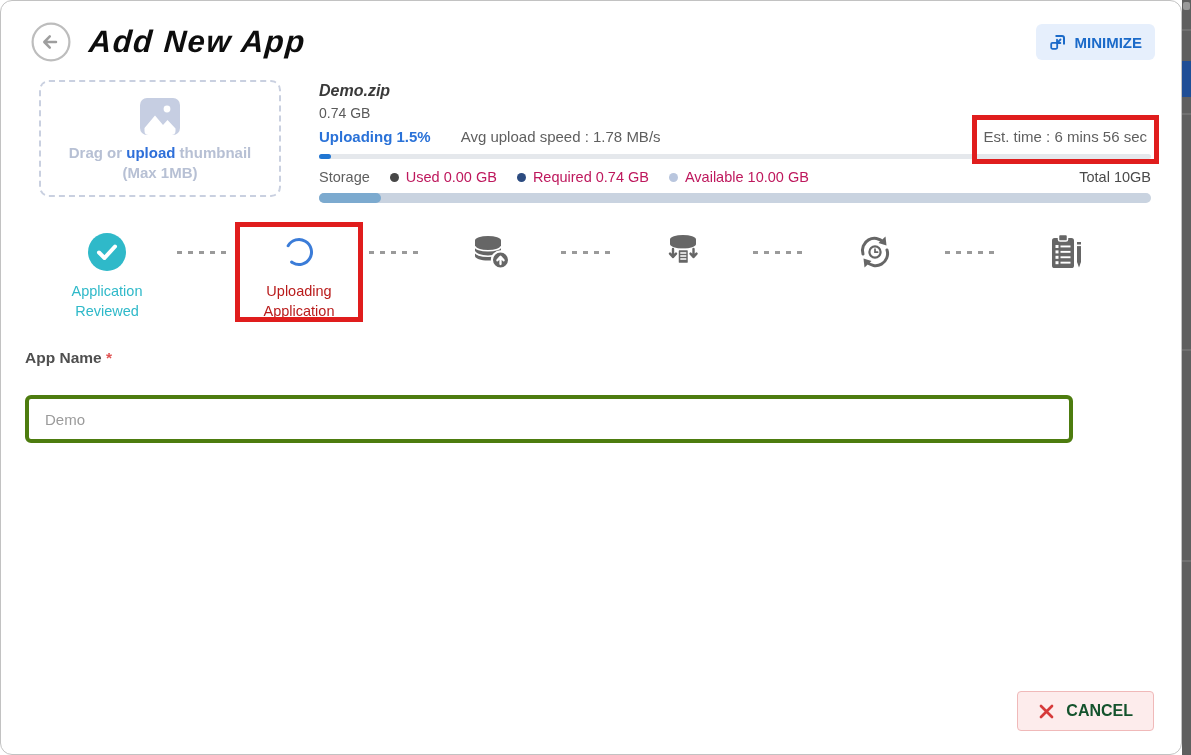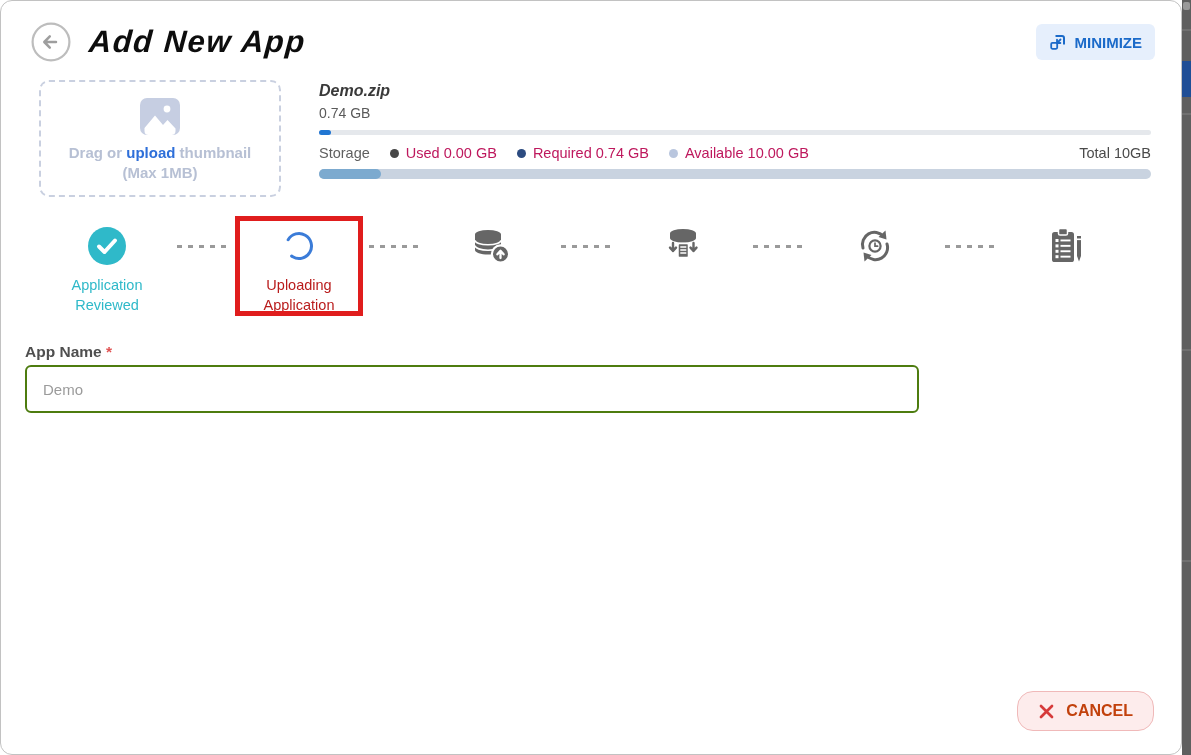--- a/index.html
+++ b/index.html
@@ -71,34 +71,34 @@
 
   
   .red-box { position:absolute; border:5px solid #e01d1d; pointer-events:none; z-index:10; }
   .red-box.est { top:-13px; right:-8px; bottom:-19px; left:-12px; }
   .red-box.step2 { top:-9px; right:-8px; bottom:-1px; left:-8px; background:transparent; }
 
   
   .form-area { padding:24px 30px 0 24px; }
   .field-label { font-size:15.5px; font-weight:bold; color:#4f4f4f; }
   .req { color:#e05252; }
-  .app-name { display:block; margin-top:4px; width:894px; height:48px;
-    border:2px solid #4d7c0f; border-radius:6px; background:#fff;
+  .app-name { display:block; margin-top:28px; width:1048px; height:48px;
+    border:4px solid #4d7c0f; border-radius:6px; background:#fff;
     font-family:inherit; font-size:15px; color:#9b9b9b; padding:0 16px; }
   .toggle-row { display:flex; align-items:center; gap:15px; margin-top:27px; }
   .toggle { position:relative; width:41px; height:21px; cursor:pointer; flex-shrink:0; }
   .toggle-track { position:absolute; left:2px; right:0; top:2px; bottom:2px; background:#a6abb0; border-radius:10px; }
   .toggle-knob { position:absolute; left:0; top:0; width:21px; height:21px; background:#fff;
     border-radius:50%; box-shadow:0 0 3px rgba(0,0,0,.4); }
   .toggle-label { font-size:15.5px; font-weight:bold; color:#3f3f3f; }
 
   
   .cancel-btn { position:absolute; right:27px; bottom:23px; display:flex; align-items:center; gap:11px;
-    background:#fdecec; border:1px solid #f0b9b9; border-radius:16px; padding:10px 20px;
-    color:#c2410c; font-family:inherit; font-size:16px; font-weight:bold; cursor:pointer; }
+    background:#fdecec; border:1px solid #f0b9b9; border-radius:4px; padding:10px 20px;
+    color:#14532d; font-family:inherit; font-size:16px; font-weight:bold; cursor:pointer; }
 </style>
 </head>
 <body>
 
 <div class="screen">
 
   <div class="card">
 
     <div class="hdr">
       <button class="back-btn">
@@ -126,20 +126,28 @@
           <circle cx="30" cy="12" r="3.4" fill="#fff"></circle>
           <path d="M7.5 31 L18 18.5 L26 28 L30.5 23 L38.5 31.5 L38.5 34 a4 4 0 0 1 -4 4 L11.5 38 a4 4 0 0 1 -4 -4 z" fill="#fff"></path>
         </svg>
         <div class="dz-text"><span>Drag or </span><a class="upload-link">upload</a><span> thumbnail</span></div>
         <div class="dz-sub">(Max 1MB)</div>
       </div>
 
       <div class="file-info">
         <div class="file-name">Demo.zip</div>
         <div class="file-size">0.74 GB</div>
+        <div class="status-row">
+          <span class="uploading">Uploading 1.5%</span>
+          <span>Avg upload speed : 1.78 MB/s</span>
+          <span class="est-wrap">
+            <span>Est. time : 6 mins 56 sec</span>
+            <span class="red-box est"></span>
+          </span>
+        </div>
         <div class="thin-bar">
           <div class="thin-fill" style="width: 1.5%;"></div>
         </div>
         <div class="storage-row">
           <span>Storage</span>
           <span class="legend-item">
             <span class="dot" style="background-color: rgb(71, 71, 71);"></span>
             <span>Used 0.00 GB</span>
           </span>
           <span class="legend-item">

